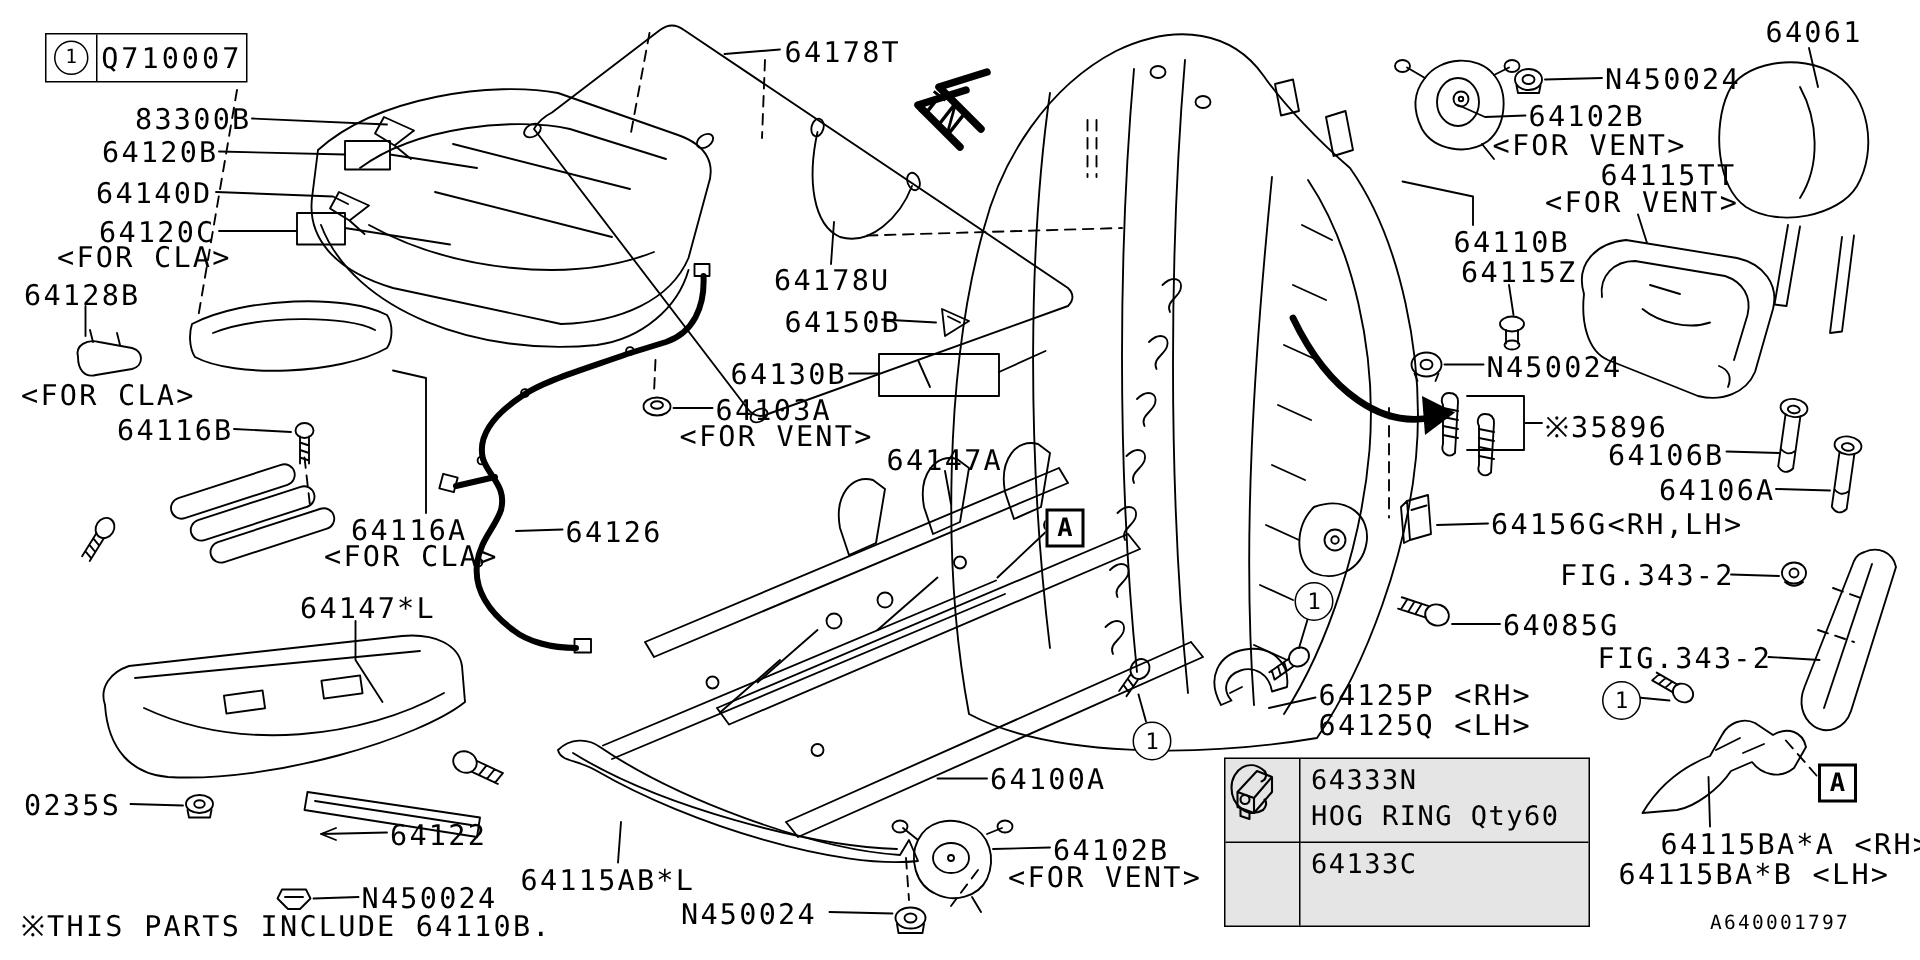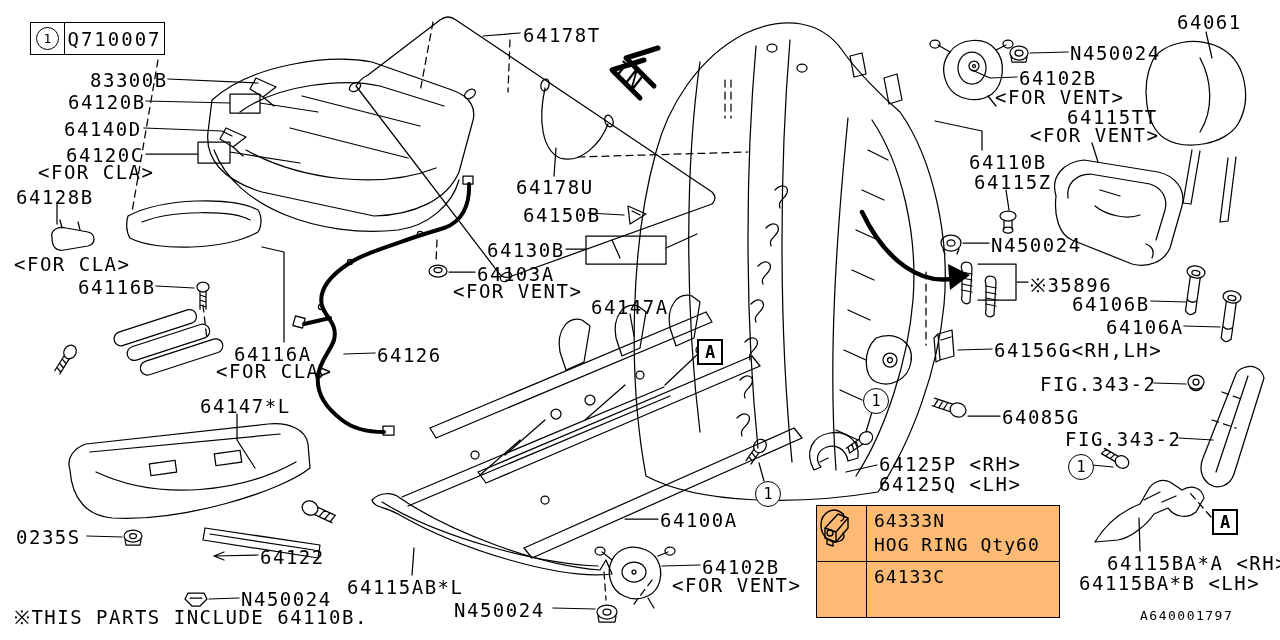--- a/index.html
+++ b/index.html
@@ -10,21 +10,21 @@
   .lbl{position:absolute;font-size:19px;line-height:20px;letter-spacing:1.5px;white-space:pre;color:#000;}
   .marker-box{position:absolute;width:22px;height:22px;border:2px solid #000;background:#fff;
               display:flex;align-items:center;justify-content:center;font-size:17px;font-weight:bold;z-index:3;}
   .marker-circle{position:absolute;width:24px;height:24px;border:1.6px solid #000;border-radius:50%;background:#fff;
               display:flex;align-items:center;justify-content:center;font-size:15px;z-index:3;}
   .refbox{position:absolute;left:30px;top:22px;width:133px;height:31px;border:1.7px solid #000;display:flex;z-index:3;background:#fff;}
   .refbox .cell1{width:33px;border-right:1.7px solid #000;display:flex;align-items:center;justify-content:center;}
   .refbox .circ{width:21px;height:21px;border:1.5px solid #000;border-radius:50%;font-size:13px;
                 display:flex;align-items:center;justify-content:center;}
   .refbox .cell2{flex:1;display:flex;align-items:center;justify-content:center;font-size:19px;letter-spacing:2px;}
-  .legend{position:absolute;left:816px;top:505px;width:242px;height:111px;border:1.7px solid #000;background:#fdba74;
+  .legend{position:absolute;left:816px;top:505px;width:242px;height:111px;border:1.7px solid #000;background:#e5e5e5;
           display:grid;grid-template-columns:50px 1fr;grid-template-rows:1fr 1fr;z-index:3;}
   .legend .icell{border-right:1.7px solid #000;display:flex;align-items:center;justify-content:center;}
   .legend .r1{border-bottom:1.7px solid #000;}
   .legend .tcell{padding:3px 0 0 7px;font-size:18px;line-height:24px;letter-spacing:1px;white-space:pre;}
   .footnote{position:absolute;left:14px;top:604px;font-size:19px;letter-spacing:1.5px;white-space:pre;z-index:2;}
   .docnum{position:absolute;left:1140px;top:608px;font-size:13px;letter-spacing:1.5px;z-index:2;}
 </style>
 </head>
 <body>
 

